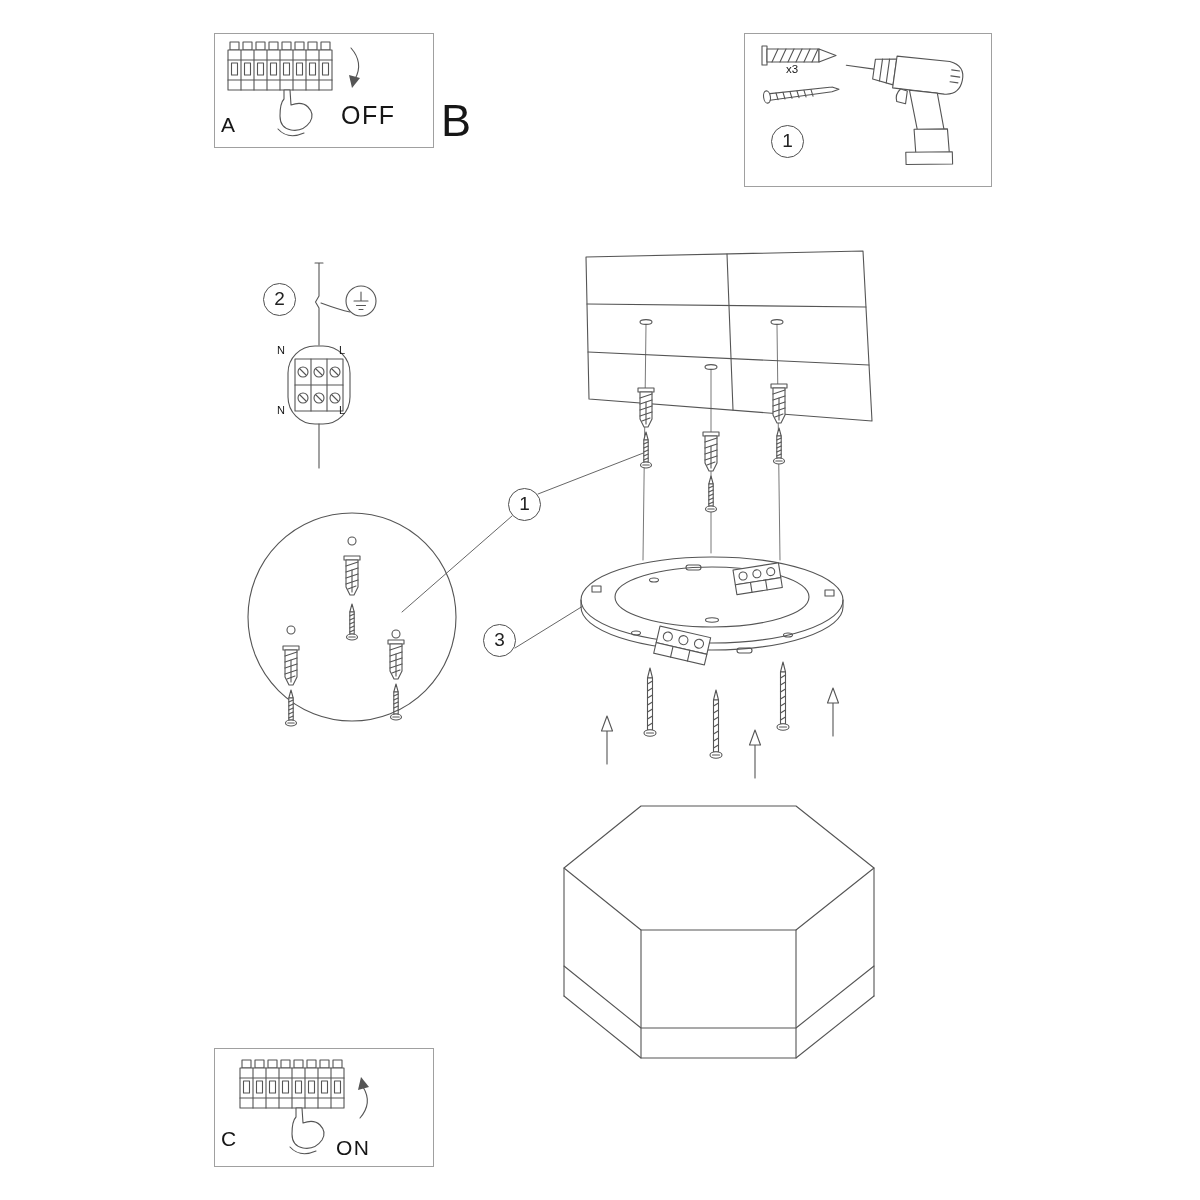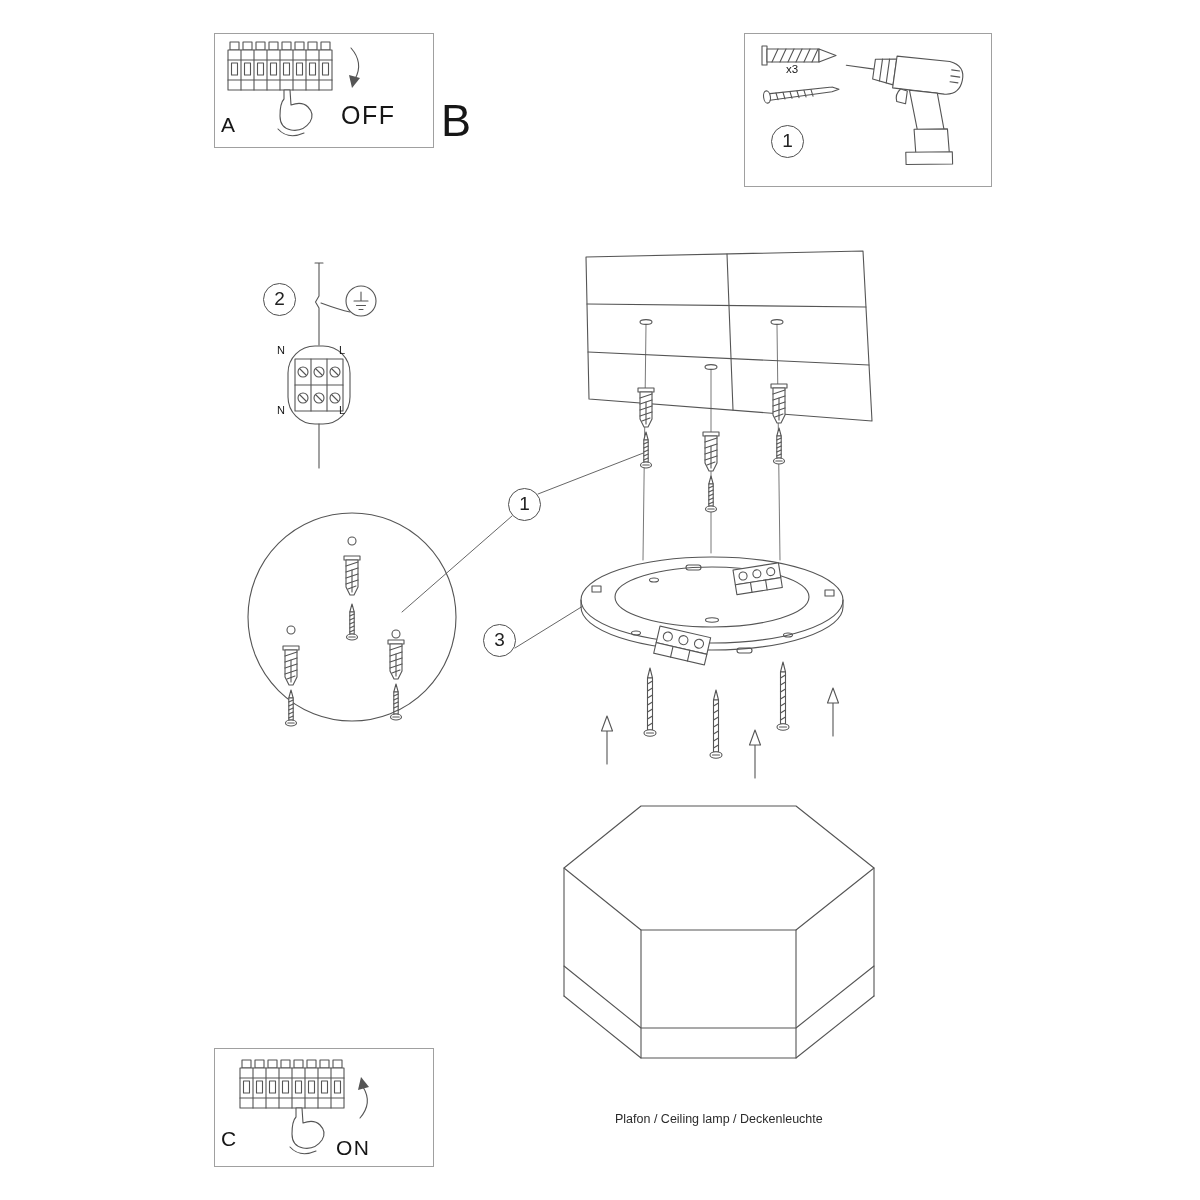--- a/index.html
+++ b/index.html
@@ -246,16 +246,15 @@
 
   <span class="lbl" style="left:277px;top:344px;font-size:11px;">N</span>
   <span class="lbl" style="left:339px;top:344px;font-size:11px;">L</span>
   <span class="lbl" style="left:277px;top:404px;font-size:11px;">N</span>
   <span class="lbl" style="left:339px;top:404px;font-size:11px;">L</span>
 
   <span class="lbl" style="left:221px;top:1127px;font-size:21px;">C</span>
   <span class="lbl" style="left:336px;top:1136px;font-size:21px;letter-spacing:1.5px;">ON</span>
 
   <div class="footer">
-    <div>Plafon / Ceiling lamp / Deckenleuchte</div>
   </div>
 
 </div>
 
 </body></html>

